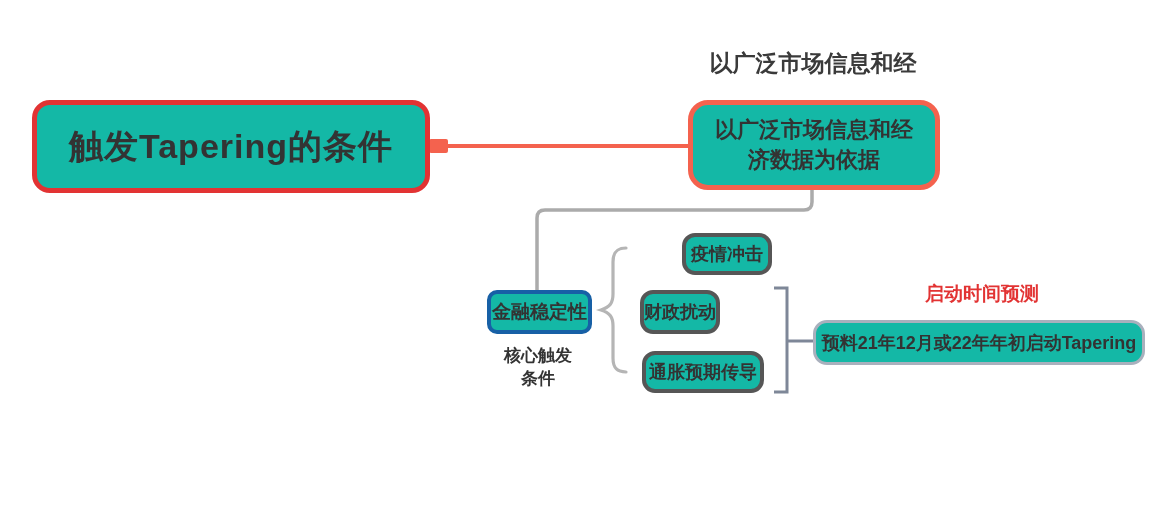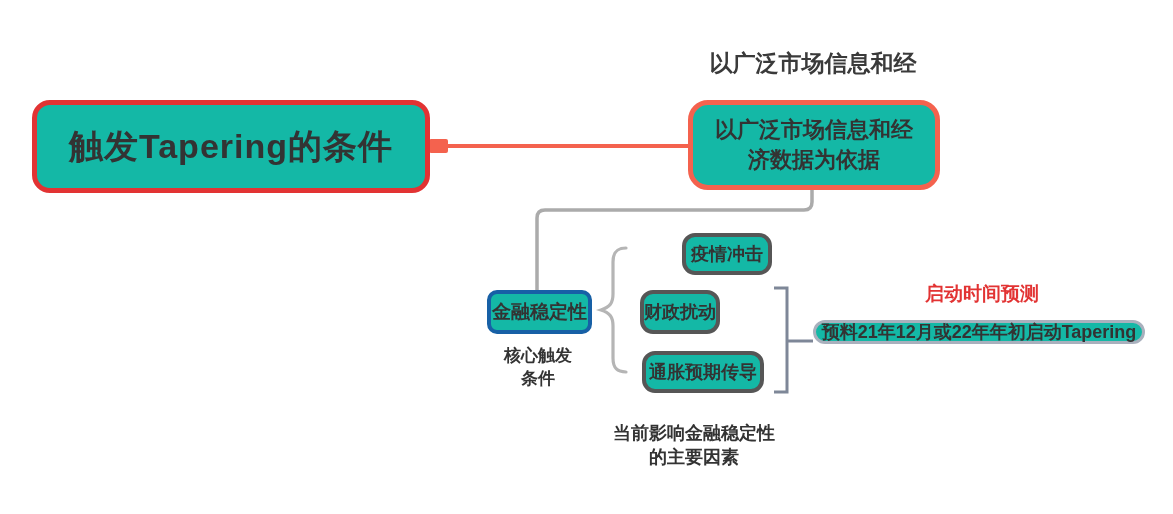--- a/index.html
+++ b/index.html
@@ -46,21 +46,21 @@
     font-size:19px;
   }
   .factor-node{
     border:4px solid var(--factor-border);border-radius:13px;
     font-size:18px;
   }
   .factor-1{left:642px;top:233px;width:90px;height:42px;margin-left:40px;}
   .factor-2{left:640px;top:290px;width:80px;height:44px;}
   .factor-3{left:642px;top:351px;width:122px;height:42px;}
   .timing-node{
-    left:813px;top:320px;width:332px;height:24px;
+    left:813px;top:320px;width:332px;height:45px;
     border:3px solid var(--timing-border);border-radius:14px;
     font-size:18px;
   }
   .caption{
     position:absolute;color:var(--text);font-weight:700;text-align:center;
     transform:translateX(-50%);white-space:nowrap;
   }
   .principle-title{left:813px;top:48px;font-size:23px;color:#3a3a3a;}
   .stability-caption{left:538px;top:344px;font-size:17px;line-height:23px;}
   .factors-caption{left:694px;top:421px;font-size:18px;line-height:24px;}
@@ -108,24 +108,20 @@
   </div>
 
   <div class="node factor-node factor-2">
     <span>财政扰动</span>
   </div>
 
   <div class="node factor-node factor-3">
     <span>通胀预期传导</span>
   </div>
 
-  <div class="caption factors-caption">
-    <span class="line">当前影响金融稳定性</span>
-    <span class="line">的主要因素</span>
-  </div>
 
   <div class="caption timing-title">启动时间预测</div>
 
   <div class="node timing-node">
     <span>预料21年12月或22年年初启动Tapering</span>
   </div>
 
 </div>
 
 </body></html>

